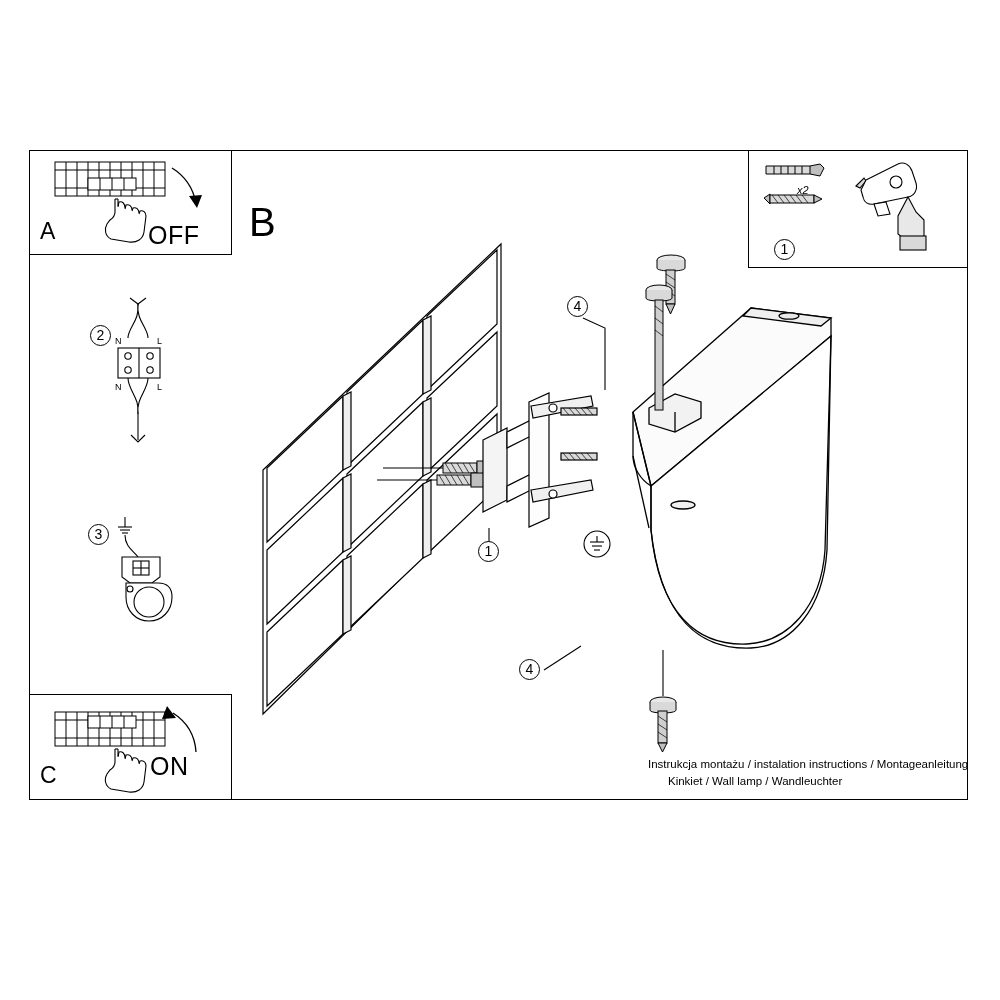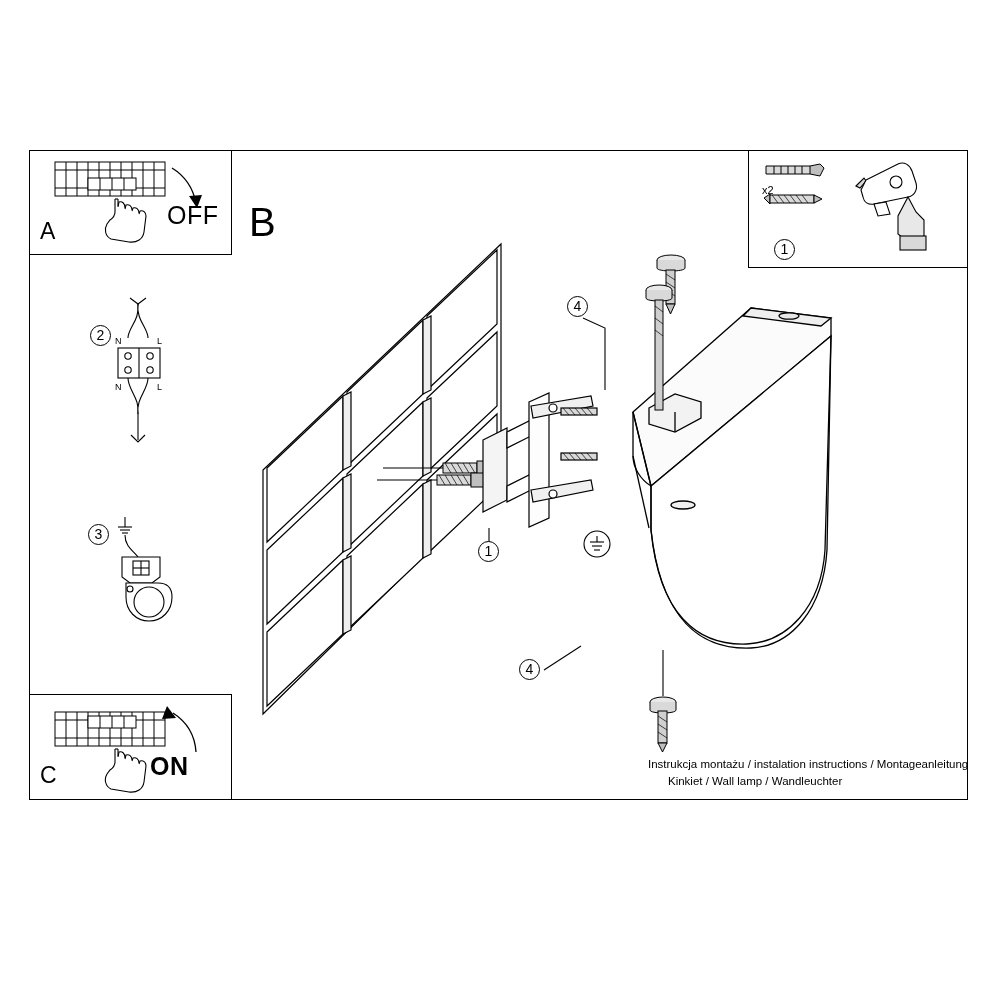--- a/index.html
+++ b/index.html
@@ -71,21 +71,21 @@
 <body>
 
 <div id="sheet">
 
   <div class="frame" style="left:231px; top:150px; width:737px; height:650px;"></div>
 
   <div class="frame" style="left:29px; top:150px; width:203px; height:650px; border-right:none;"></div>
 
   <div class="frame" style="left:29px; top:150px; width:203px; height:105px;"></div>
   <div class="label-letter" style="left:40px; top:218px;">A</div>
-  <div class="onoff" style="left:148px; top:201px;margin-left:19px;">OFF</div>
+  <div class="onoff" style="left:148px; top:221px;">OFF</div>
 
   <svg class="abs" style="left:29px; top:150px;" width="203" height="105" viewBox="0 0 203 105">
 
     <g stroke="#000" stroke-width="1" fill="#fff">
       <rect x="26" y="12" width="110" height="34"></rect>
 
       <line x1="26" y1="20" x2="136" y2="20"></line>
       <line x1="26" y1="38" x2="136" y2="38"></line>
 
       <line x1="37" y1="12" x2="37" y2="46"></line>
@@ -165,21 +165,21 @@
       <line x1="33" y1="63" x2="49" y2="63"></line>
       <line x1="41" y1="56" x2="41" y2="70"></line>
       <path d="M26 78 L26 92 C26 106 36 116 49 116 C62 116 72 106 72 92 C72 82 66 78 58 78 Z"></path>
       <circle cx="49" cy="97" r="15"></circle>
       <circle cx="30" cy="84" r="3"></circle>
     </g>
   </svg>
 
   <div class="frame" style="left:29px; top:694px; width:203px; height:106px;"></div>
   <div class="label-letter" style="left:40px; top:762px;">C</div>
-  <div class="onoff" style="left:150px; top:752px;font-weight:bold;">ON</div>
+  <div class="onoff" style="left:150px; top:752px;">ON</div>
 
   <svg class="abs" style="left:29px; top:694px;" width="203" height="106" viewBox="0 0 203 106">
     <g stroke="#000" stroke-width="1" fill="#fff">
       <rect x="26" y="18" width="110" height="34"></rect>
       <line x1="26" y1="26" x2="136" y2="26"></line>
       <line x1="26" y1="44" x2="136" y2="44"></line>
       <line x1="37" y1="18" x2="37" y2="52"></line>
       <line x1="48" y1="18" x2="48" y2="52"></line>
       <line x1="59" y1="18" x2="59" y2="52"></line>
       <line x1="70" y1="18" x2="70" y2="52"></line>
@@ -202,21 +202,21 @@
       <path d="M86 55 L89 55"></path>
     </g>
     <g stroke="#000" stroke-width="1.3" fill="none">
       <path d="M167 58 C166 42 158 28 144 19"></path>
       <path d="M138 12 L147 24 L133 25 Z" fill="#000" stroke="none"></path>
     </g>
   </svg>
 
   <div class="frame" style="left:748px; top:150px; width:220px; height:118px;"></div>
   <div class="circnum" style="left:774px; top:239px;">1</div>
-  <div class="tinytext" style="left:762px; top:184px;">x2</div>
+  <div class="tinytext" style="left:797px; top:184px;font-style:italic;">x2</div>
 
   <svg class="abs" style="left:748px; top:150px;" width="220" height="118" viewBox="0 0 220 118">
 
     <g stroke="#000" stroke-width="1" fill="#d9d9d9">
       <path d="M18 16 L62 16 L66 20 L62 24 L18 24 Z"></path>
       <line x1="26" y1="16" x2="26" y2="24"></line>
       <line x1="33" y1="16" x2="33" y2="24"></line>
       <line x1="40" y1="16" x2="40" y2="24"></line>
       <line x1="47" y1="16" x2="47" y2="24"></line>
       <line x1="54" y1="16" x2="54" y2="24"></line>

